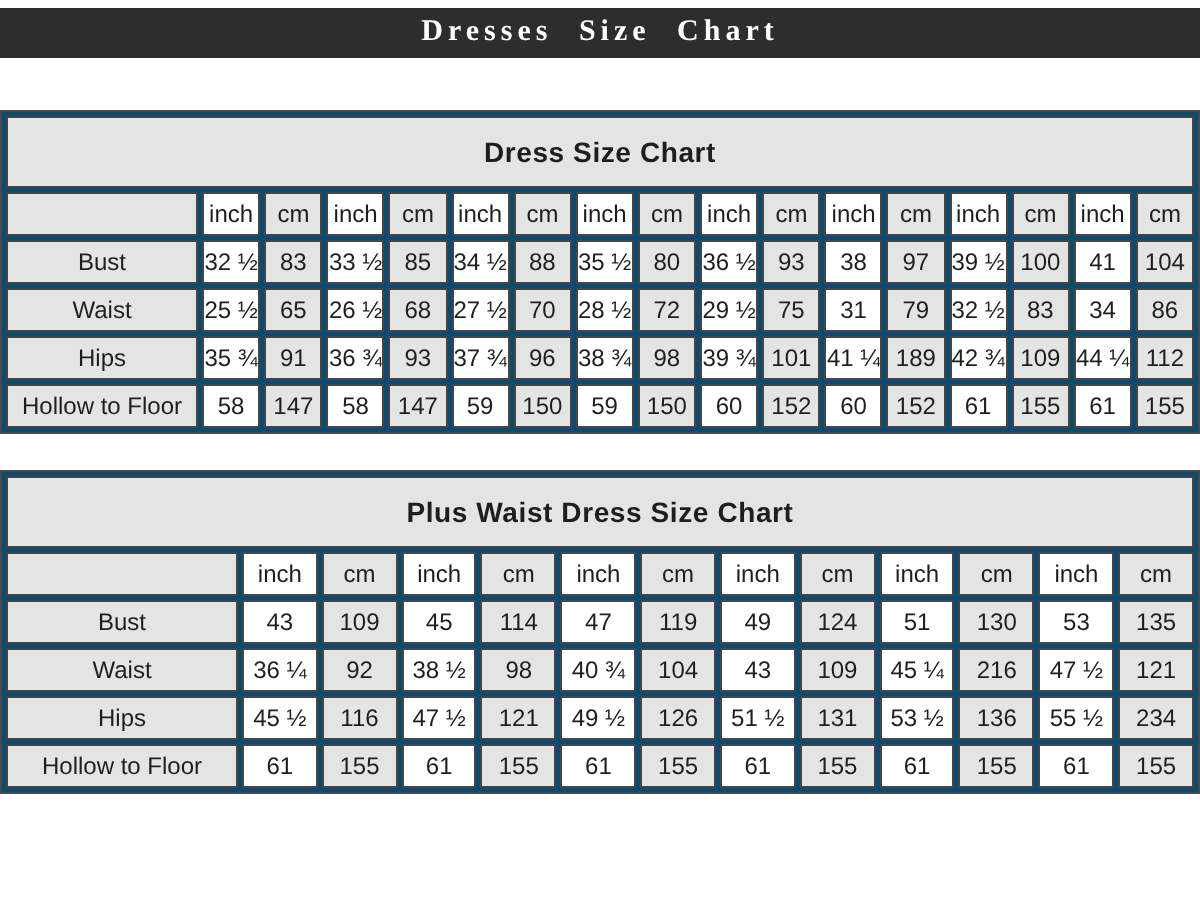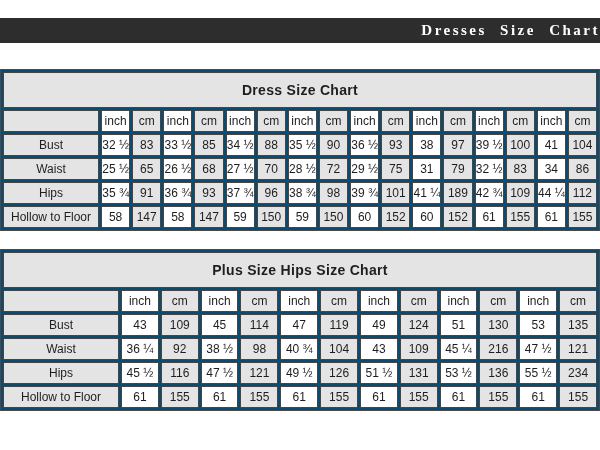--- a/index.html
+++ b/index.html
@@ -7,26 +7,26 @@
     padding: 0;
     background: #ffffff;
   }
   body {
     width: 600px;
     height: 450px;
     font-family: "Liberation Sans", sans-serif;
     overflow: hidden;
   }
   .top-bar {
-    margin-top: 18px;
+    margin-top: 4px;
     height: 25px;
     background: #2d2d2d;
     display: flex;
     align-items: center;
-    justify-content: flex-end;
+    justify-content: center;
   }
   .top-bar-title {
     color: #ffffff;
     font-family: "Liberation Serif", serif;
     font-weight: bold;
     font-size: 15px;
     letter-spacing: 2.5px;
     word-spacing: 7px;
   }
   table.size-chart {
@@ -114,21 +114,21 @@
       </tr>
       <tr>
         <td class="shade">Bust</td>
         <td>32 ½</td>
         <td class="shade">83</td>
         <td>33 ½</td>
         <td class="shade">85</td>
         <td>34 ½</td>
         <td class="shade">88</td>
         <td>35 ½</td>
-        <td class="shade">90</td>
+        <td class="shade">80</td>
         <td>36 ½</td>
         <td class="shade">93</td>
         <td>38</td>
         <td class="shade">97</td>
         <td>39 ½</td>
         <td class="shade">100</td>
         <td>41</td>
         <td class="shade">104</td>
       </tr>
       <tr>
@@ -202,21 +202,21 @@
       <col>
       <col>
       <col>
       <col>
       <col>
       <col>
       <col>
     </colgroup>
     <tbody>
       <tr>
-        <td class="title-cell shade" colspan="13">Plus Size Hips Size Chart</td>
+        <td class="title-cell shade" colspan="13">Plus Waist Dress Size Chart</td>
       </tr>
       <tr>
         <td class="shade"></td>
         <td>inch</td>
         <td class="shade">cm</td>
         <td>inch</td>
         <td class="shade">cm</td>
         <td>inch</td>
         <td class="shade">cm</td>
         <td>inch</td>

